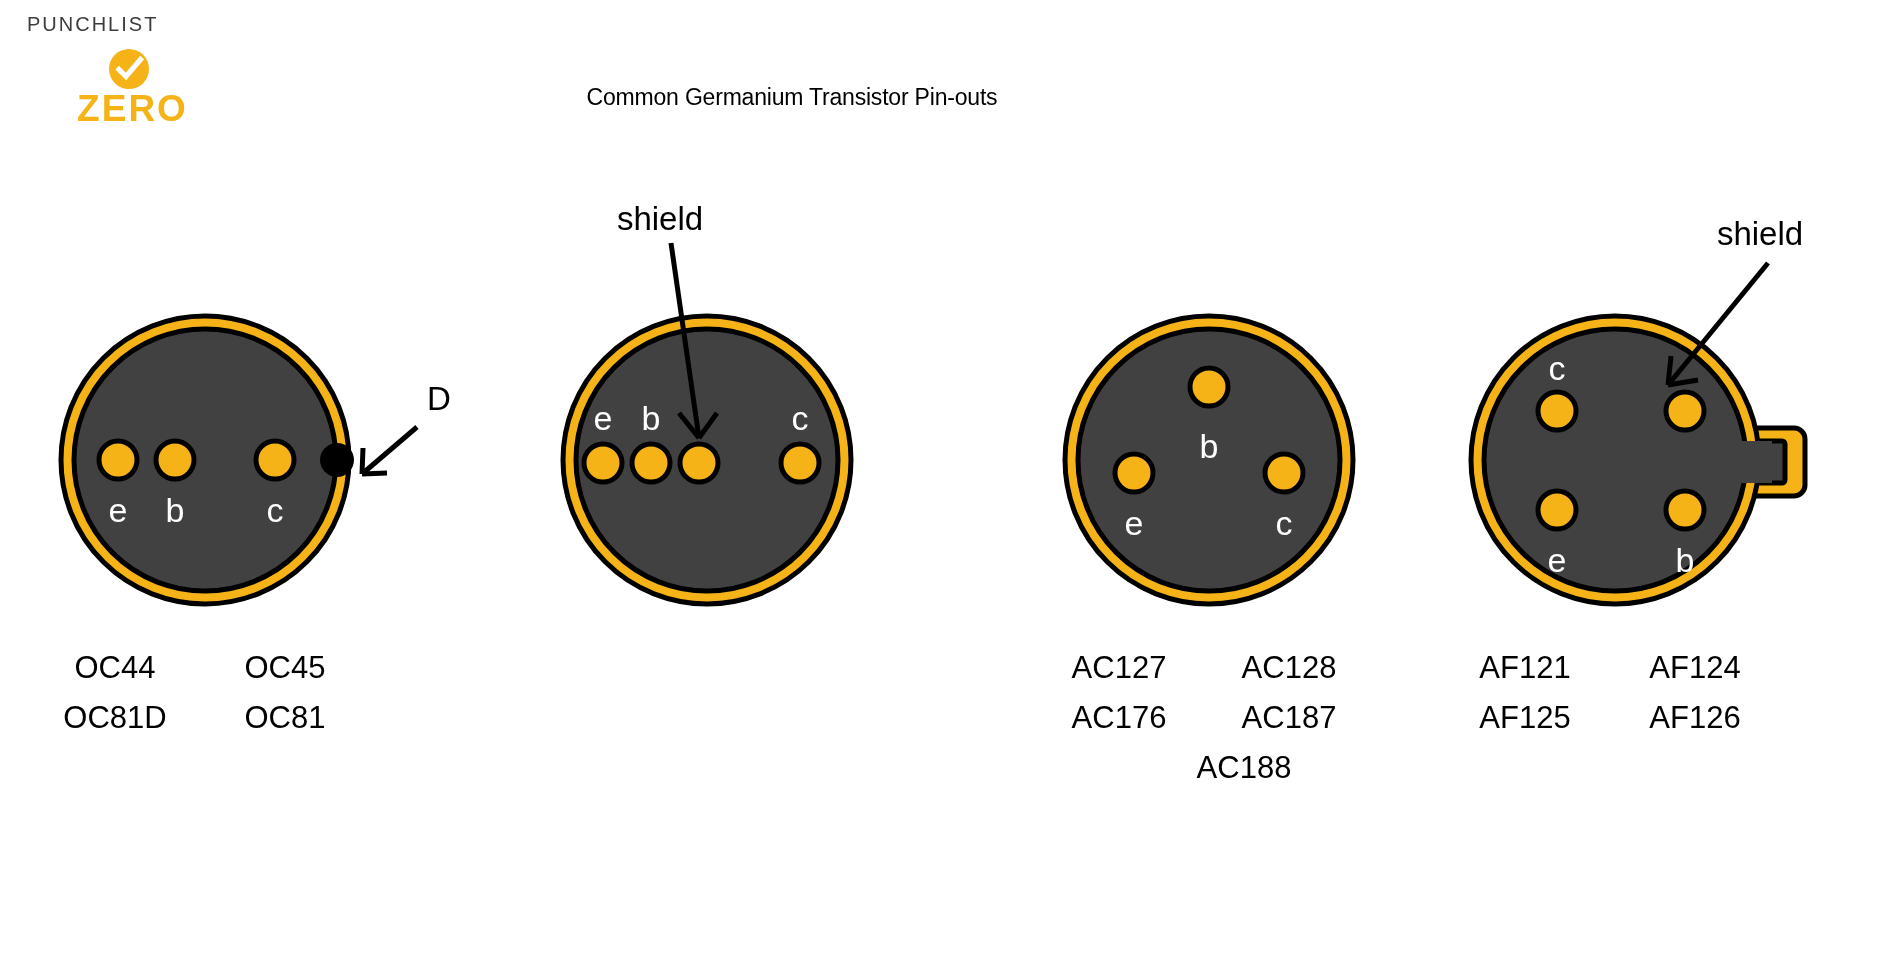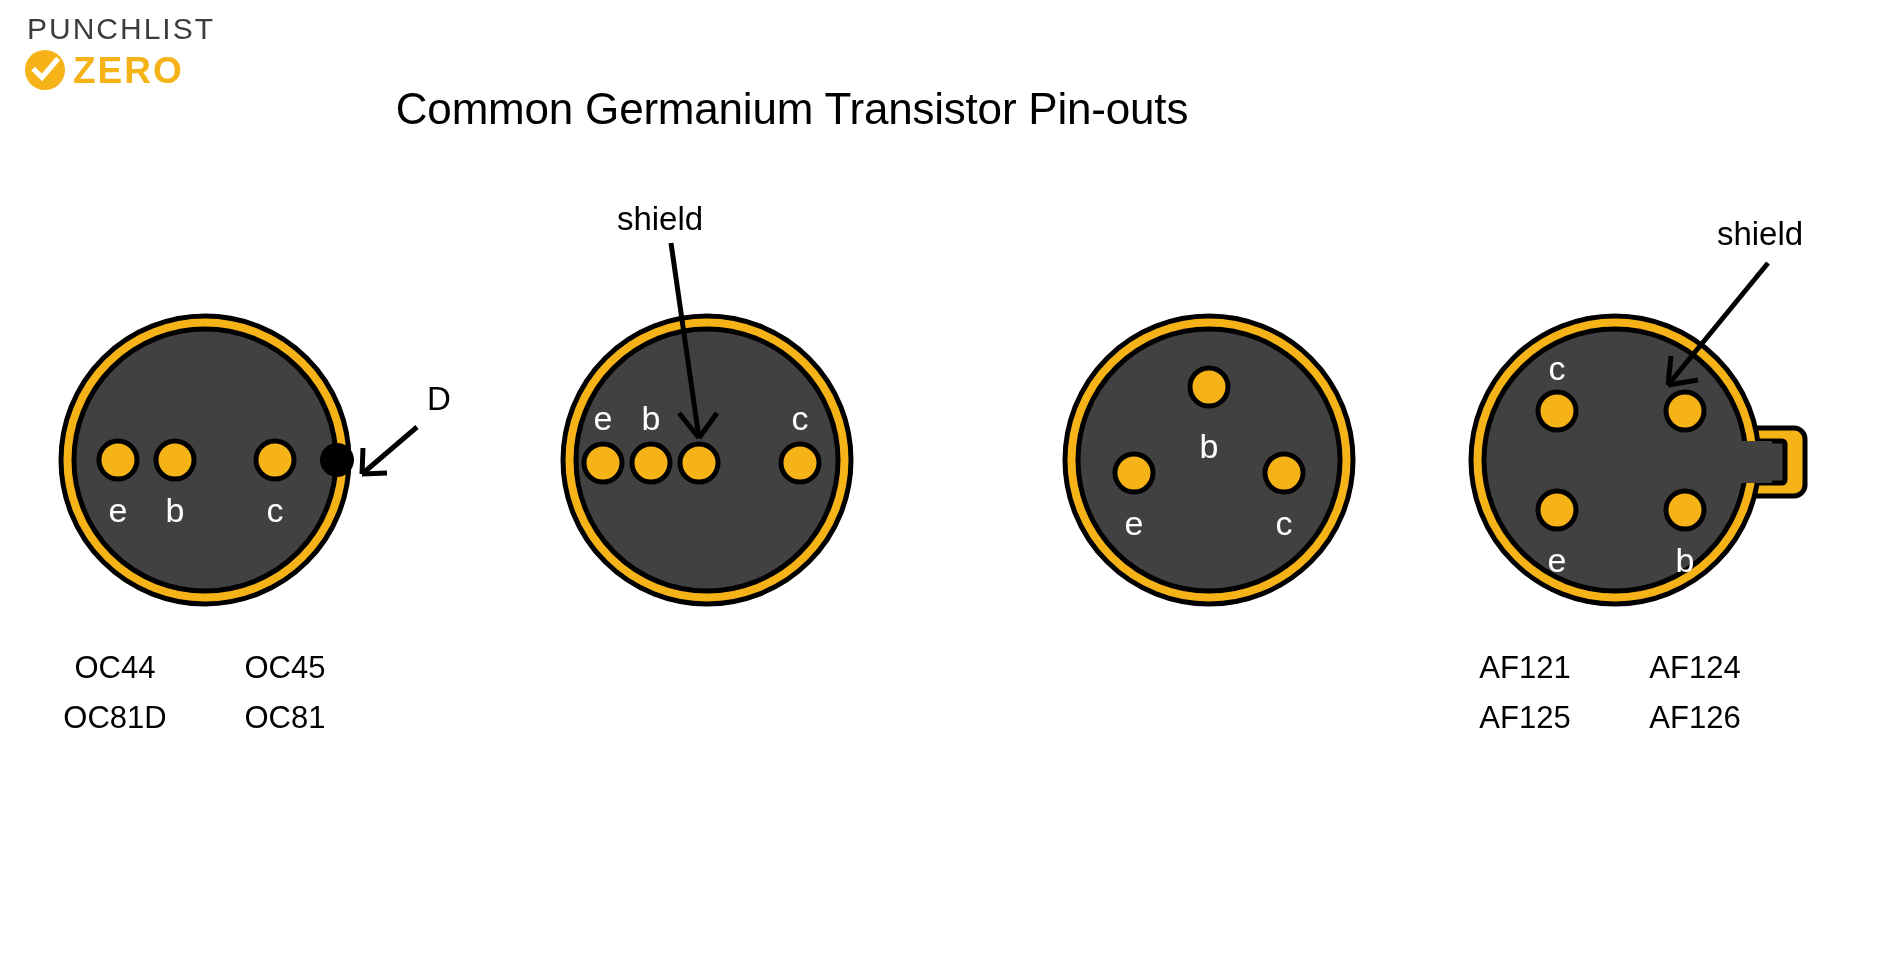--- a/index.html
+++ b/index.html
@@ -17,31 +17,32 @@
 
   
   #logo {
     position: absolute;
     left: 24px;
     top: 14px;
     width: 210px;
     height: 85px;
   }
   #logo-word {
-    font-size: 30px;
+    font-size: 20px;
     letter-spacing: 2.0px;
     color: #3c3c3c;
     font-weight: 400;
     line-height: 1;
     padding-left: 3px;
   }
   #logo-row2 {
     display: flex;
     align-items: center;
-    margin-top: 5px;
+    margin-top: 14px;
+    flex-direction: column;
   }
   #logo-check {
     width: 42px;
     height: 42px;
     flex: 0 0 auto;
   }
   #logo-zero {
     font-size: 37px;
     font-weight: bold;
     color: #F5B317;
@@ -50,21 +51,21 @@
     margin-left: 7px;
   }
 
   
   #title {
     position: absolute;
     left: 0;
     top: 84px;
     width: 1584px;
     text-align: center;
-    font-size: 44px;
+    font-size: 23px;
     color: #000000;
     letter-spacing: -0.2px;
   }
 
   
   .package-col {
     position: absolute;
     top: 200px;
     width: 420px;
     height: 700px;
@@ -188,20 +189,33 @@
     <circle cx="175" cy="260" r="131" fill="#414141" stroke="#000000" stroke-width="5"></circle>
 
     <circle cx="175" cy="187" r="19" fill="#F5B317" stroke="#000000" stroke-width="5"></circle>
     <circle cx="100" cy="273" r="19" fill="#F5B317" stroke="#000000" stroke-width="5"></circle>
     <circle cx="250" cy="273" r="19" fill="#F5B317" stroke="#000000" stroke-width="5"></circle>
     <text x="175" y="258" fill="#ffffff" font-size="34" text-anchor="middle" font-family="Liberation Sans, sans-serif">b</text>
     <text x="100" y="335" fill="#ffffff" font-size="34" text-anchor="middle" font-family="Liberation Sans, sans-serif">e</text>
     <text x="250" y="335" fill="#ffffff" font-size="34" text-anchor="middle" font-family="Liberation Sans, sans-serif">c</text>
   </svg>
 
+  <div class="parts">
+    <div class="parts-row">
+      <span class="part left">AC127</span>
+      <span class="part right">AC128</span>
+    </div>
+    <div class="parts-row">
+      <span class="part left">AC176</span>
+      <span class="part right">AC187</span>
+    </div>
+    <div class="parts-row single">
+      <span class="part solo">AC188</span>
+    </div>
+  </div>
 </div>
 
 <div class="package-col" id="col-3">
   <svg class="svg-stage" viewBox="0 0 420 440">
 
     <g>
       <rect x="255" y="228" width="110" height="68" rx="11" ry="11" fill="#F5B317" stroke="#000000" stroke-width="5"></rect>
       <rect x="255" y="241" width="90" height="42" rx="3" ry="3" fill="#414141" stroke="#000000" stroke-width="5"></rect>
     </g>
 

